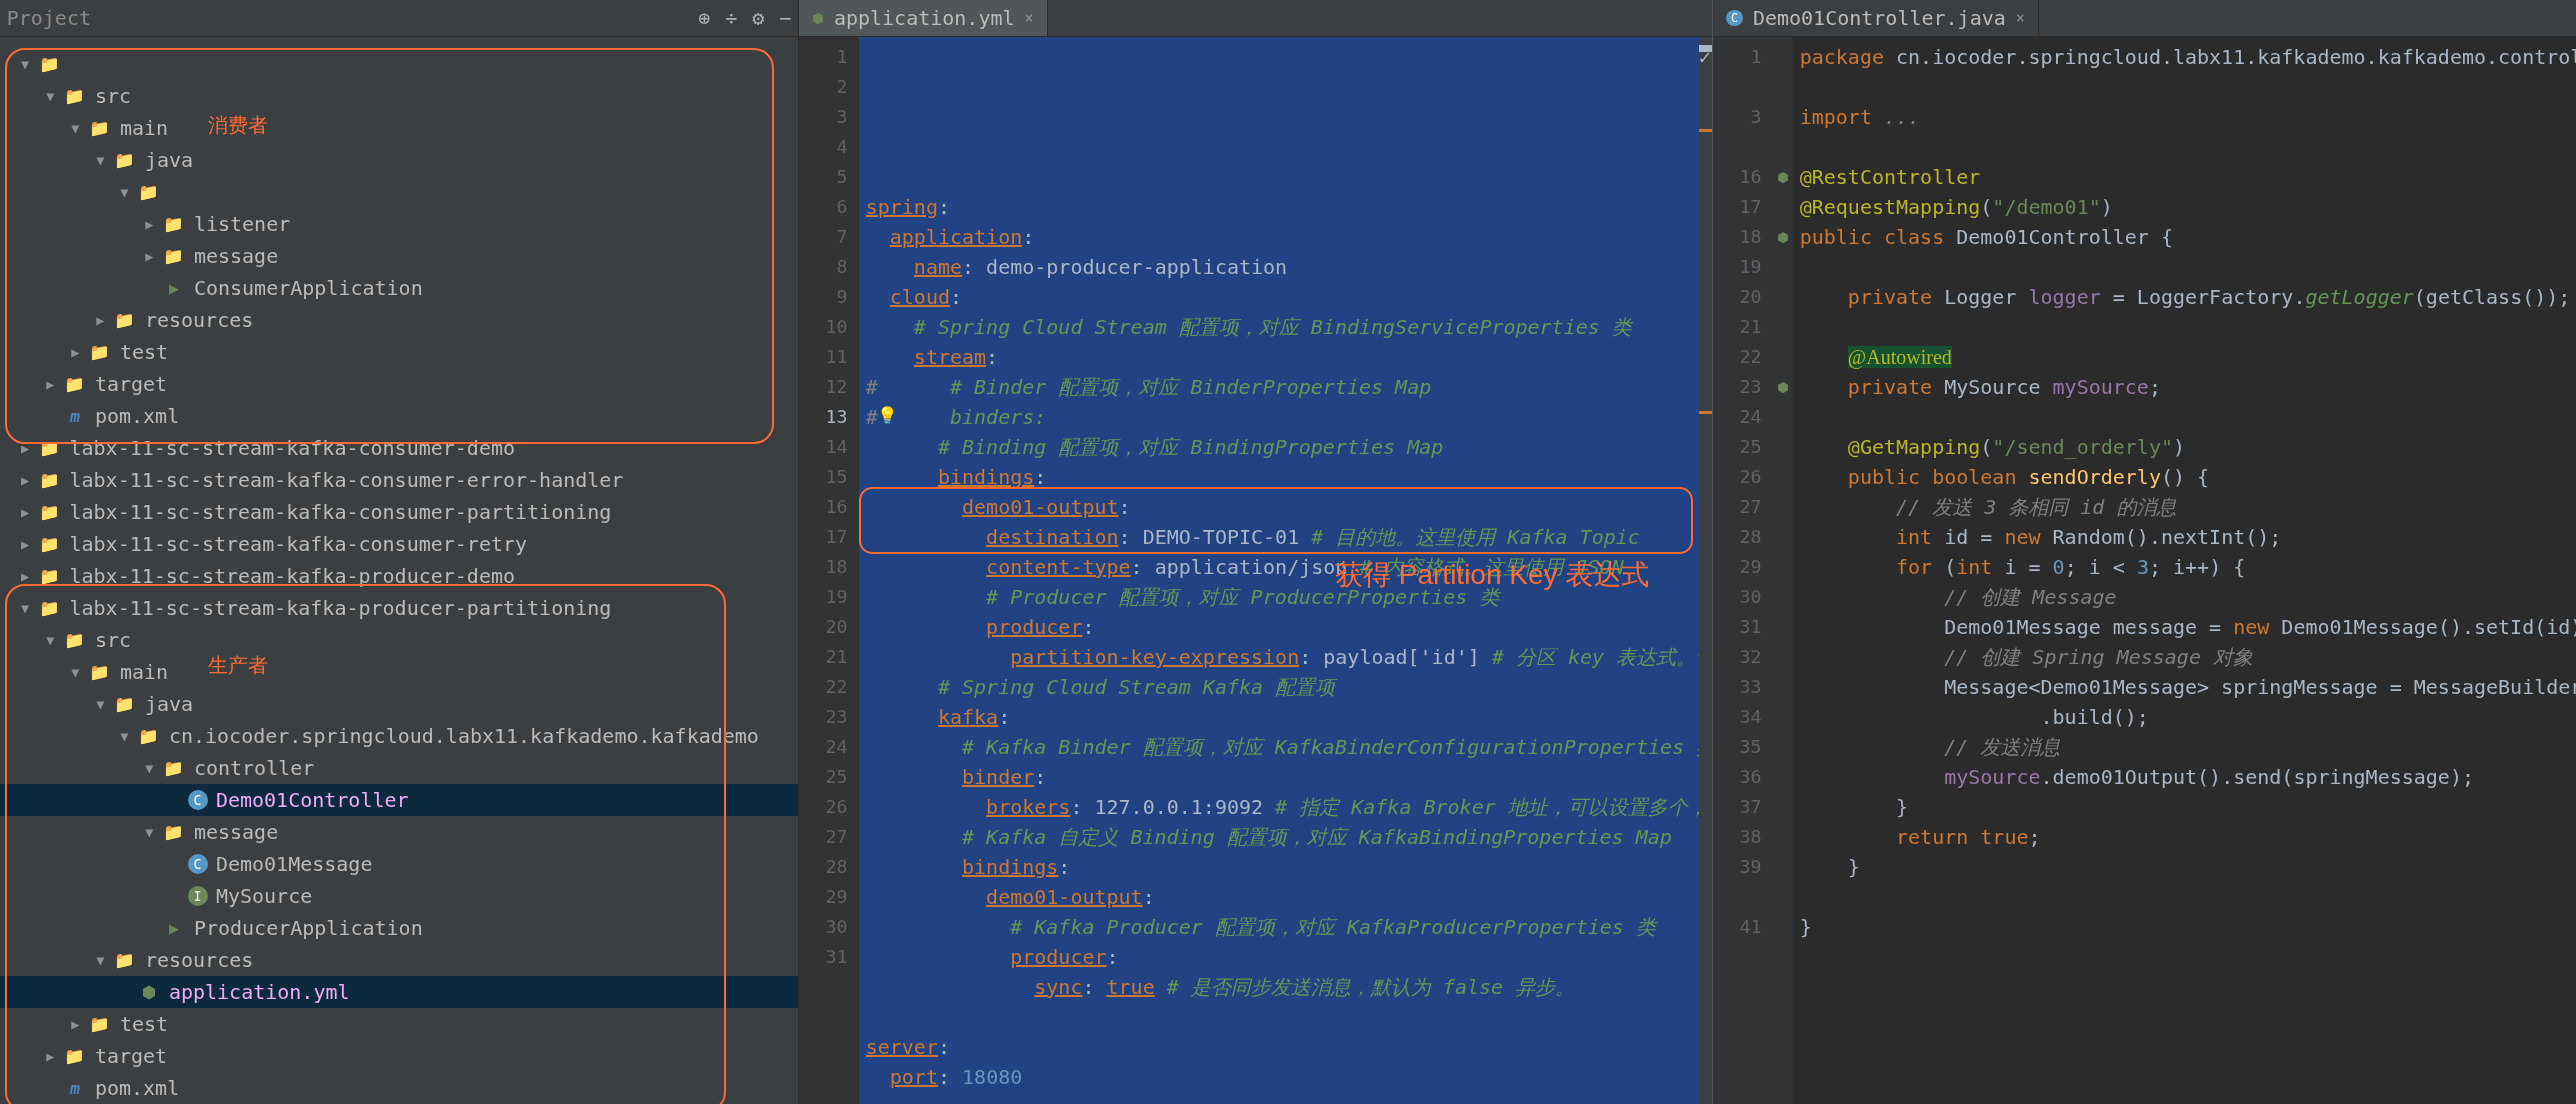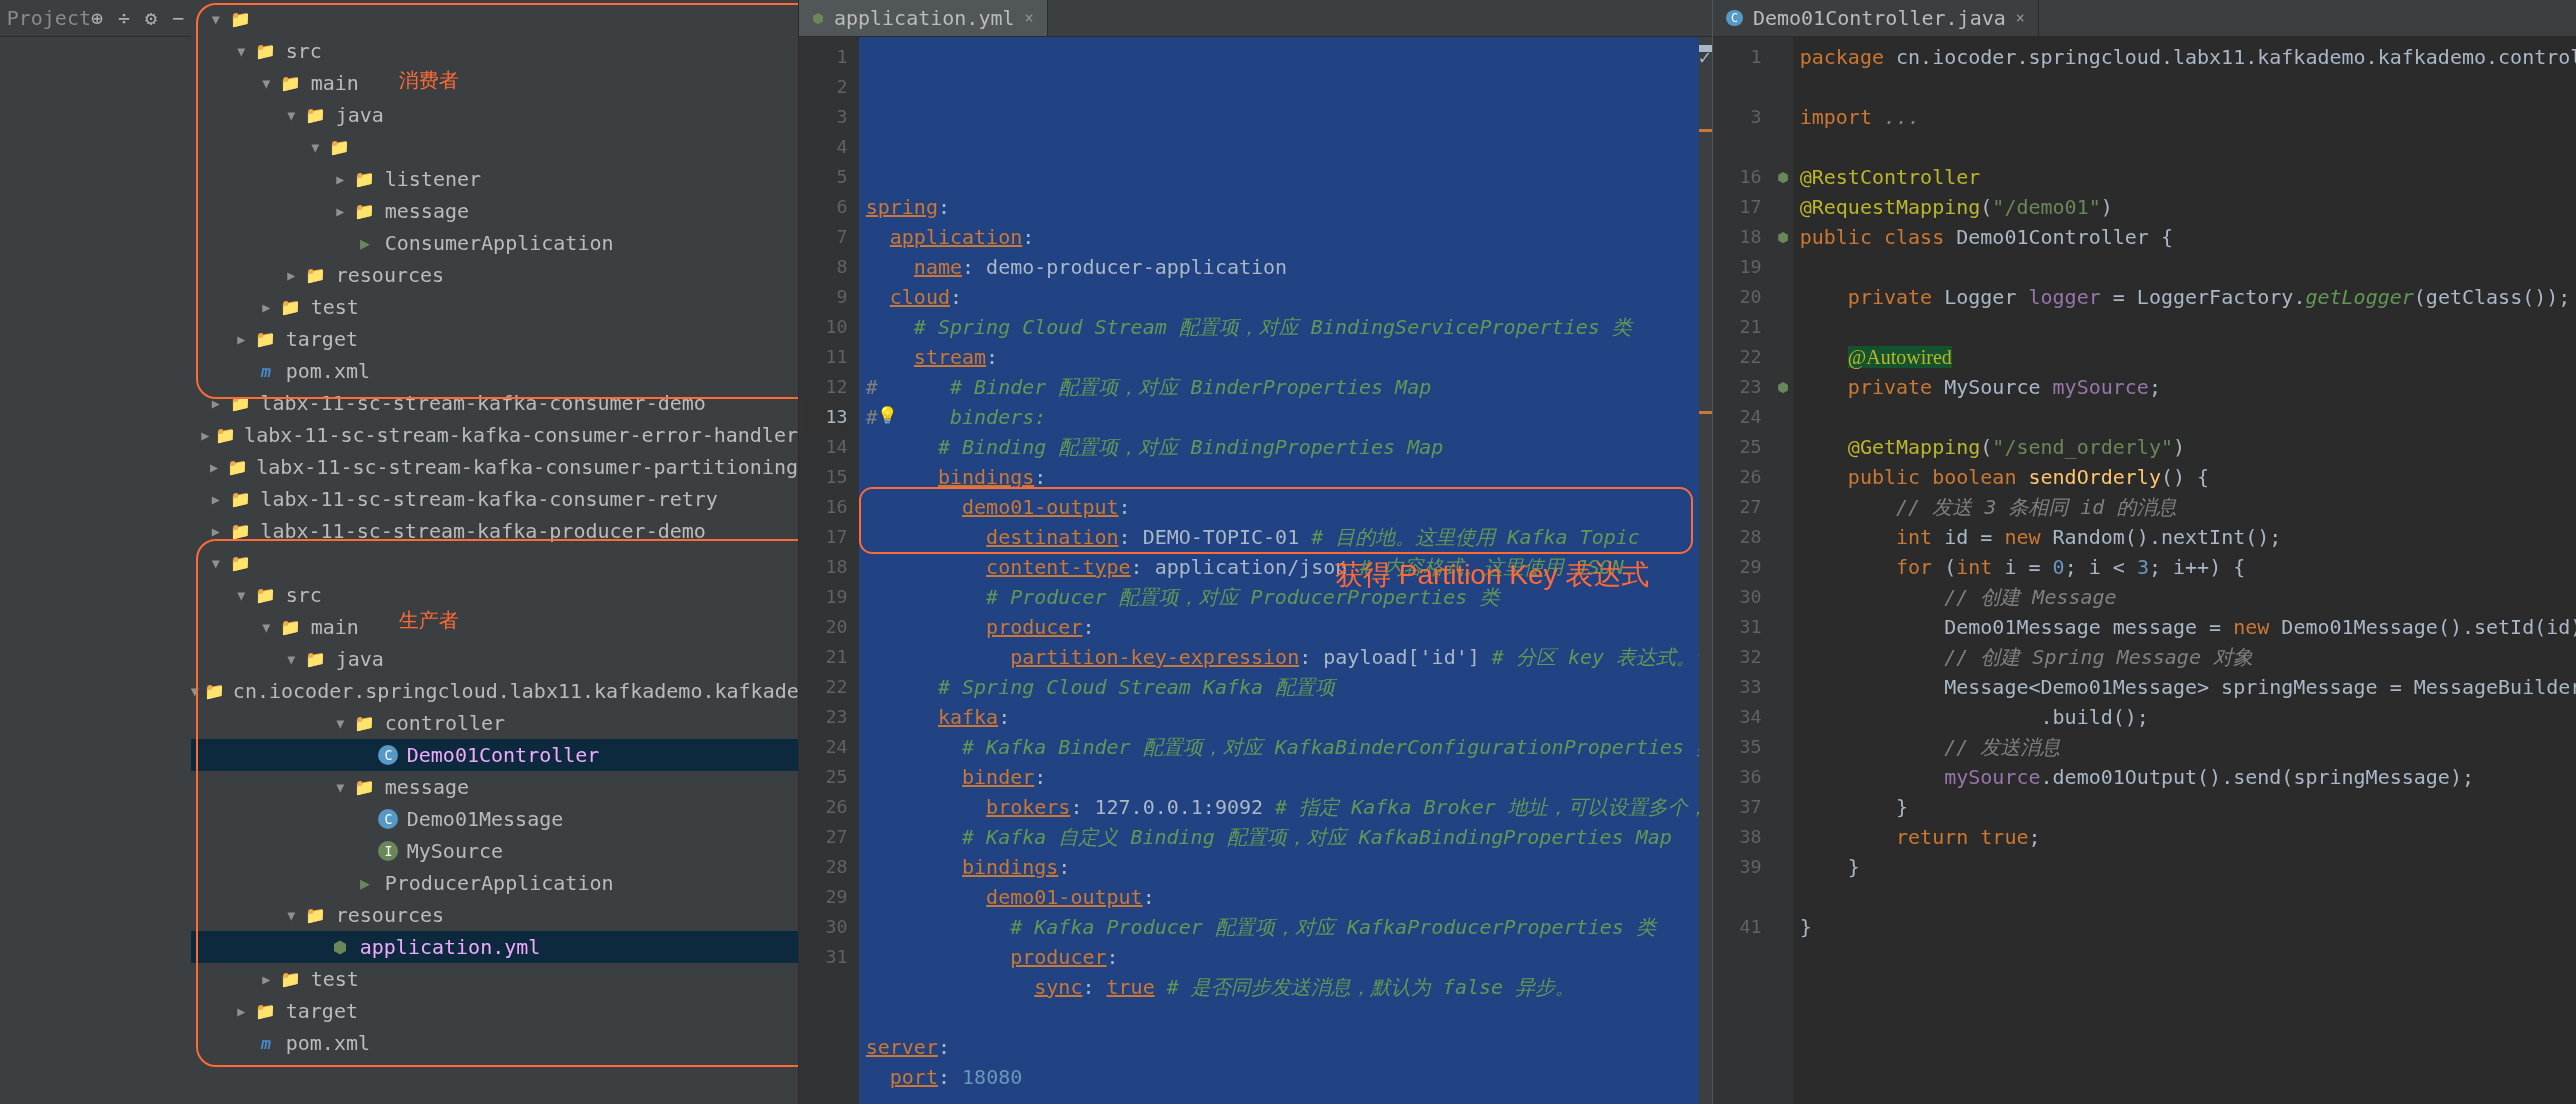--- a/index.html
+++ b/index.html
@@ -11,21 +11,23 @@
   overflow: hidden;
   width: 2576px;
   height: 1105px;
   display: flex;
 }
 .project-panel {
   width: 799px;
   background: #3c3f41;
   border-right: 0.8px solid #2b2b2b;
   display: flex;
-  overflow: hidden;
+  flex-direction: column;
+  overflow: hidden;
+  gap: 8px;
 }
 .project-header {
   display: flex;
   align-items: center;
   height: 37px;
   padding: 0 6.7px;
   color: #8a8a8a;
   border-bottom: 0.8px solid #2b2b2b;
 }
 .project-header-title { flex: 1; }
@@ -310,20 +312,21 @@
       <div class="tree-row">
         <span style="width:16.6px;display:inline-block"></span>
         <span class="arrow">▶</span>
         <span class="icon folder-icon">📁</span>
         <span class="tree-label">labx-11-sc-stream-kafka-producer-demo</span>
       </div>
       <div class="tree-row">
         <span style="width:16.6px;display:inline-block"></span>
         <span class="arrow">▼</span>
         <span class="icon folder-icon">📁</span>
+        <span class="tree-label">labx-11-sc-stream-kafka-producer-partitioning</span>
       </div>
       <div class="tree-row">
         <span style="width:42px;display:inline-block"></span>
         <span class="arrow">▼</span>
         <span class="icon folder-blue-icon">📁</span>
         <span class="tree-label">src</span>
       </div>
       <div class="tree-row">
         <span style="width:67px;display:inline-block"></span>
         <span class="arrow">▼</span>

